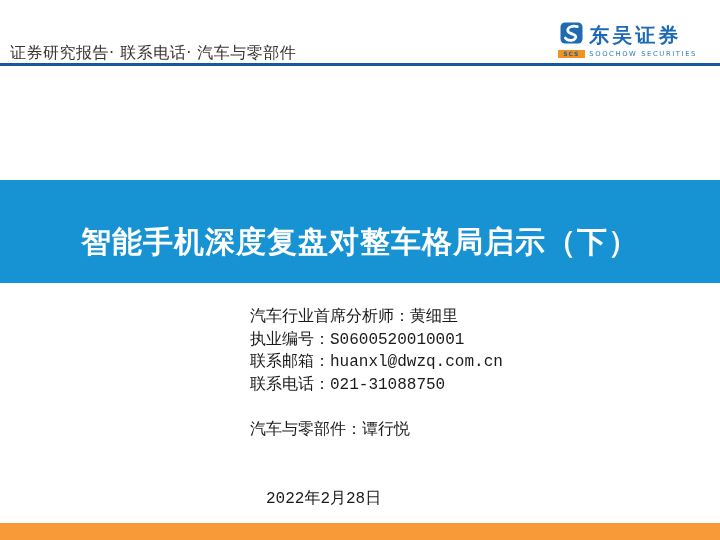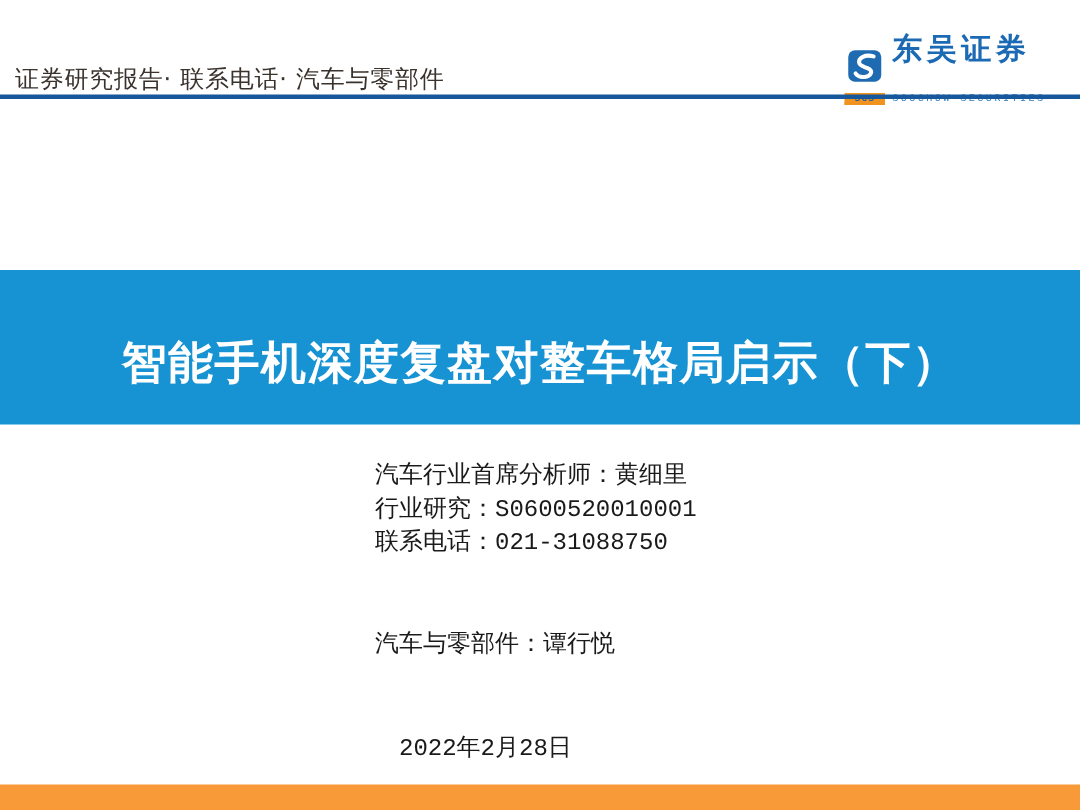--- a/index.html
+++ b/index.html
@@ -10,37 +10,37 @@
   }
 
   
   .report-type {
     position:absolute; left:10px; top:43px;
     font-size:16px; color:#3a322c; letter-spacing:0.5px;
     white-space:nowrap;
   }
   .logo {
     position:absolute; top:22px; right:23px;
-    display:flex; align-items:flex-end;font-family:Liberation Mono, monospace;
+    display:flex; align-items:center;
   }
   .logo-mark { width:28px; margin-right:4px; display:flex; flex-direction:column; align-items:center; }
   .logo-abbr {
     margin-top:1px; width:27px; height:8px; background:#f0931f;
     color:#1c5fa5; font-size:6px; font-weight:bold; line-height:8px;
     text-align:center; letter-spacing:1px; border-bottom:2px solid #f0931f;
     box-sizing:border-box;
   }
   .logo-text { display:flex; flex-direction:column; }
   .logo-cn {
     font-size:20px; font-weight:bold; color:#1c6ab4;
     letter-spacing:3px; line-height:26px; white-space:nowrap;
   }
   .logo-en {
     font-size:6.8px; color:#2e7fc0; letter-spacing:1.6px;
-    margin-top:14px; white-space:nowrap;
+    margin-top:2px; white-space:nowrap;
   }
   .header-divider {
     position:absolute; left:0; top:63px; width:720px; height:3px;
     background:#17579b;
   }
 
   
   .title-banner {
     position:absolute; left:0; top:180px; width:720px; height:103px;
     background:#1793d3; box-sizing:border-box; padding-top:22px;
@@ -88,21 +88,22 @@
 </div>
 
 <div class="header-divider"></div>
 
 <div class="title-banner">
   <h1>智能手机深度复盘对整车格局启示（下）</h1>
 </div>
 
 <div class="text-block analyst-block">
   <div>汽车行业首席分析师：黄细里</div>
-  <div>行业研究：S0600520010001</div>
+  <div>执业编号：S0600520010001</div>
+  <div>联系邮箱：huanxl@dwzq.com.cn</div>
   <div>联系电话：021-31088750</div>
 </div>
 
 <div class="text-block researcher-block">
   <div>汽车与零部件：谭行悦</div>
 </div>
 
 <div class="text-block date-line">2022年2月28日</div>
 
 <div class="footer-bar"></div>

